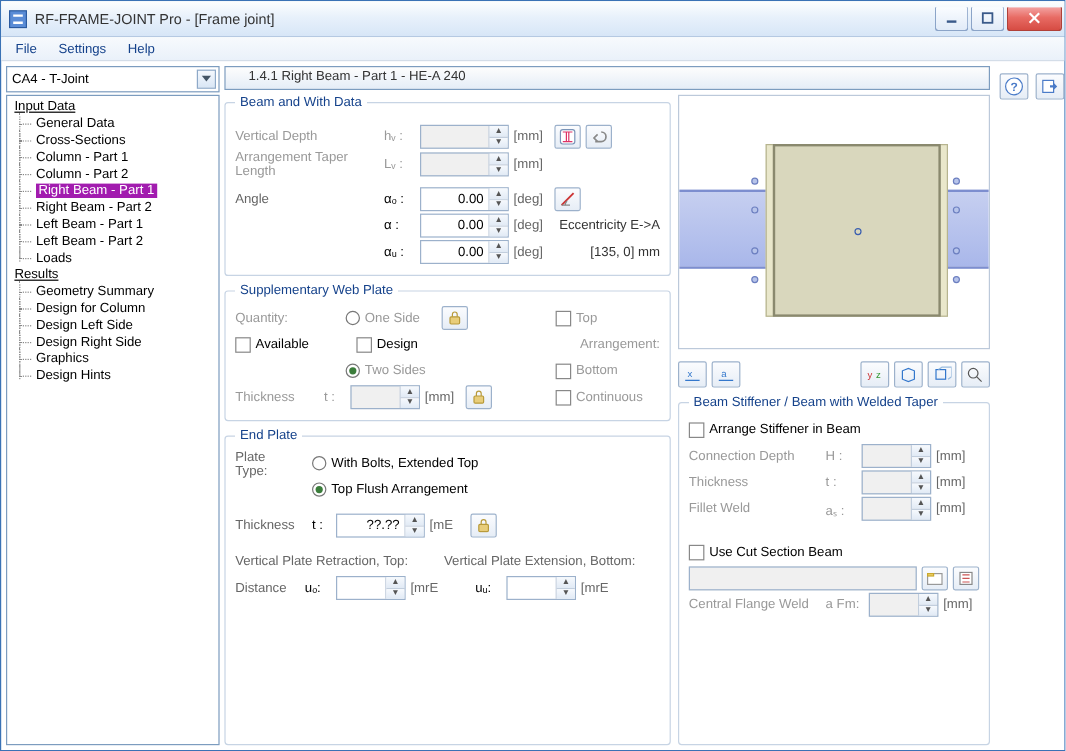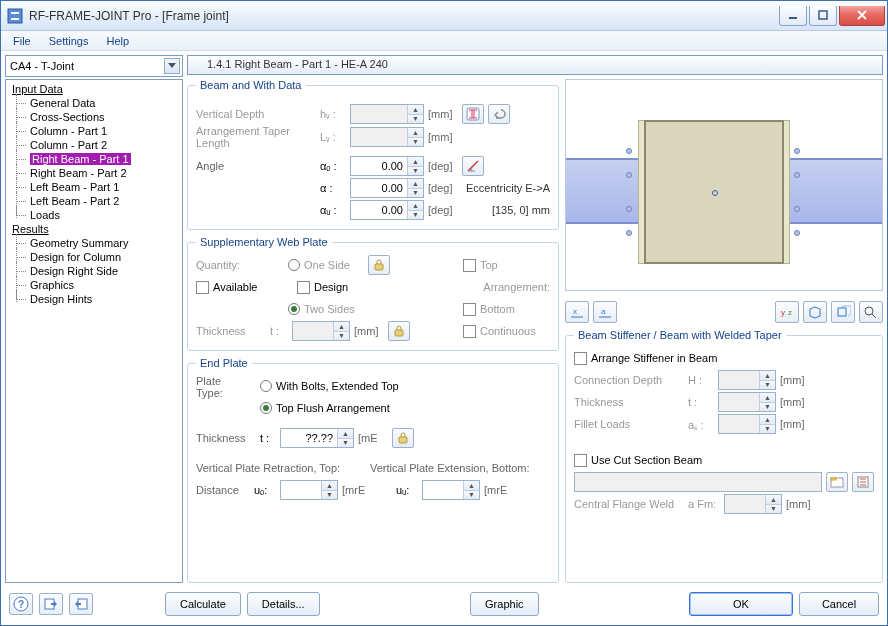--- a/index.html
+++ b/index.html
@@ -7,21 +7,21 @@
   .window { width:888px; height:626px; border:1px solid #3a72b5; display:flex; flex-direction:column; background:#fff; }
   .titlebar { height:30px; background:linear-gradient(#fdfefe,#e8f1fb 45%,#d7e6f7); display:flex; align-items:center; padding:0 0 0 6px; border-bottom:1px solid #b5c9e2; }
   .titlebar .app-icon { width:16px; height:16px; margin-right:6px; }
   .titlebar .title { flex:1; color:#333; font-size:12px; }
   .titlebar .win-btns { display:flex; height:20px; margin-right:2px; gap:2px;}
   .win-btn { width:28px; height:20px; border:1px solid #8ba4c8; border-top:none; background:linear-gradient(#fafcff,#e1ebf8); display:flex; align-items:center; justify-content:center; border-radius:0 0 3px 3px;}
   .win-btn.close { width:46px; background:linear-gradient(#f3a3a2,#e86b64 45%,#d64c43); border-color:#b04038; }
   .win-btn svg { width:12px; height:10px; }
   .menubar { height:20px; background:linear-gradient(#f7fafd,#eaf1fa); display:flex; align-items:center; padding:0 4px; gap:2px; border-bottom:1px solid #d4dde8; }
   .menu-item { padding:2px 8px; color:#15428b; cursor:default; }
-  .content { flex:1; display:flex; flex-direction:column; padding:4px; gap:4px; }
+  .content { flex:1; display:flex; padding:4px; gap:4px; }
   .upper { flex:1; display:flex; gap:4px; min-height:0; }
   .left-pane { width:178px; display:flex; flex-direction:column; gap:2px; }
   .combo { height:22px; border:1px solid #7c9cbf; background:#fff; display:flex; align-items:center; padding:0 2px 0 4px; }
   .combo .combo-text { flex:1; }
   .combo .combo-btn { width:16px; height:16px; display:flex; align-items:center; justify-content:center; background:linear-gradient(#f4f8fd,#d9e6f5); border:1px solid #8ea9c8; }
   .tree { flex:1; border:1px solid #7c9cbf; background:#fff; overflow:auto; padding:2px 0; }
   .tree .tn { padding:1px 4px 1px 6px; white-space:nowrap; cursor:default; }
   .tree .tn.root { font-weight:normal;text-decoration:underline; }
   .tree .tn.child { padding-left:24px; position:relative; }
   .tree .tn.child::before { content:""; position:absolute; left:10px; top:50%; width:10px; border-top:1px dotted #888; }
@@ -124,20 +124,21 @@
               <div class="tn child cont sel"><span class="lbl">Right Beam - Part 1</span></div>
               <div class="tn child cont"><span class="lbl">Right Beam - Part 2</span></div>
               <div class="tn child cont"><span class="lbl">Left Beam - Part 1</span></div>
               <div class="tn child cont"><span class="lbl">Left Beam - Part 2</span></div>
               <div class="tn child"><span class="lbl">Loads</span></div>
             </div>
           <div class="tn root">Results</div>
           <div id="tree-results">
               <div class="tn child cont"><span class="lbl">Geometry Summary</span></div>
               <div class="tn child cont"><span class="lbl">Design for Column</span></div>
+              <div class="tn child cont"><span class="lbl">Design Left Side</span></div>
               <div class="tn child cont"><span class="lbl">Design Right Side</span></div>
               <div class="tn child cont"><span class="lbl">Graphics</span></div>
               <div class="tn child"><span class="lbl">Design Hints</span></div>
             </div>
         </div>
       </div>
 
       <div class="right-pane">
         <div class="section-title">1.4.1 Right Beam - Part 1 - HE-A 240</div>
 
@@ -429,21 +430,21 @@
                 <span class="spin disabled">
                     <input disabled="" style="width: 40px;">
                     <span class="ar">
                       <div>▲</div>
                       <div>▼</div>
                     </span>
                   </span>
                 <span class="unit disabled">[mm]</span>
               </div>
               <div class="row">
-                <span class="lblcol disabled" style="width:110px">Fillet Loads</span>
+                <span class="lblcol disabled" style="width:110px">Fillet Weld</span>
                 <span class="disabled" style="width:26px">aₛ :</span>
                 <span class="spin disabled">
                     <input disabled="" style="width: 40px;">
                     <span class="ar">
                       <div>▲</div>
                       <div>▼</div>
                     </span>
                   </span>
                 <span class="unit disabled">[mm]</span>
               </div>

